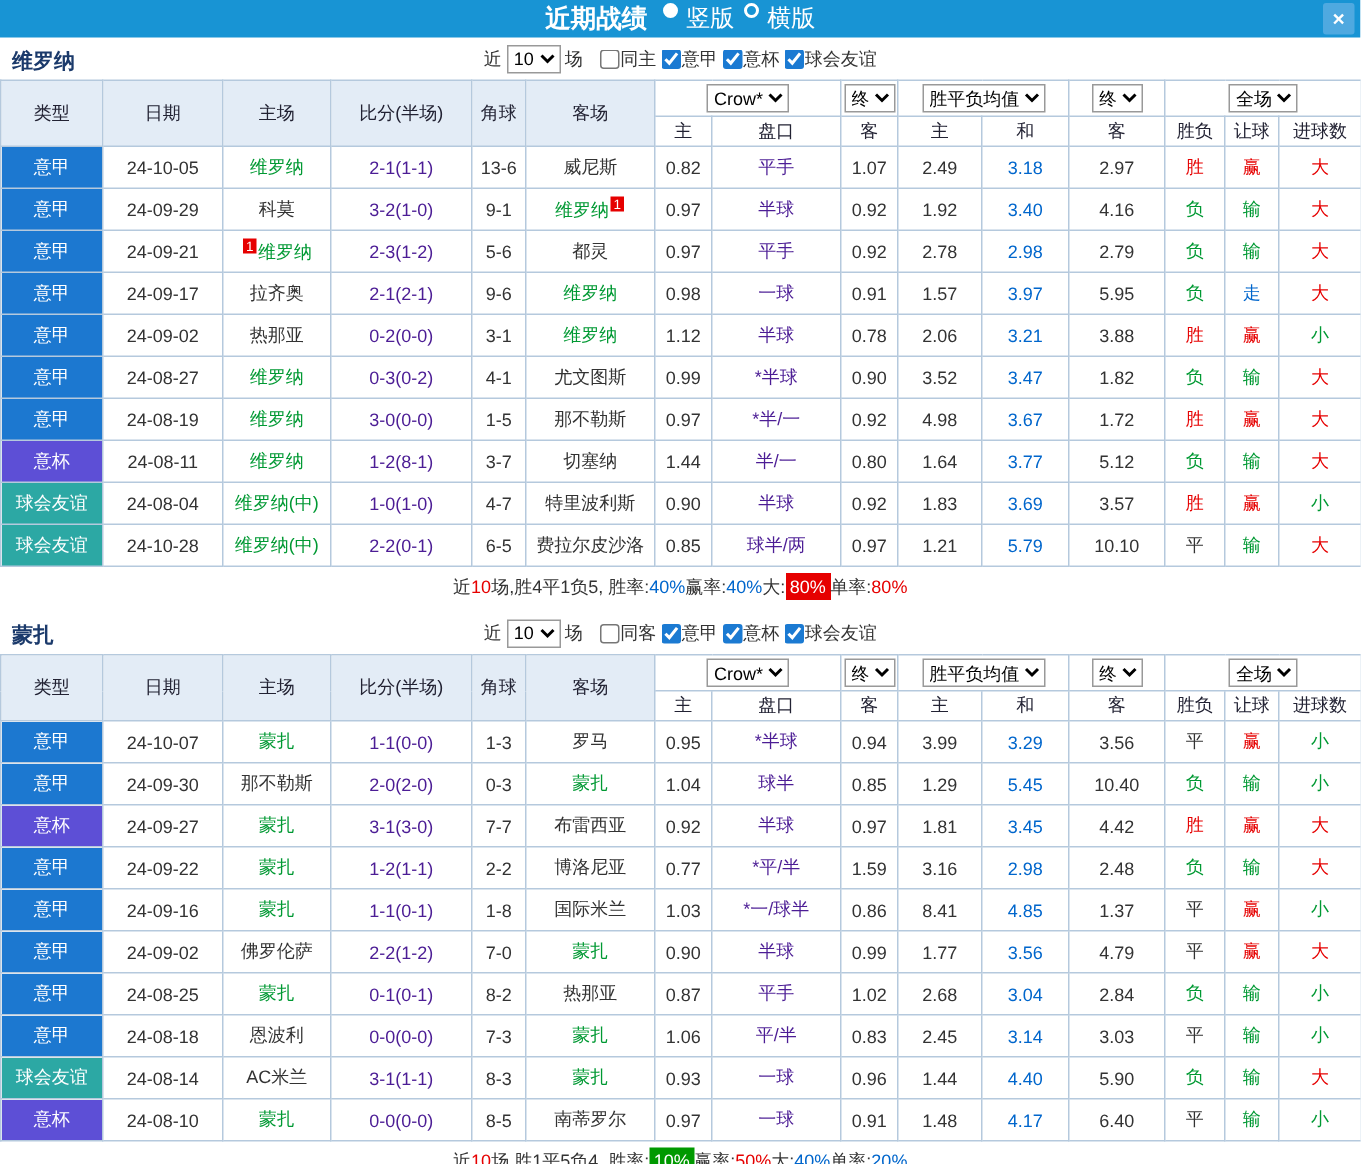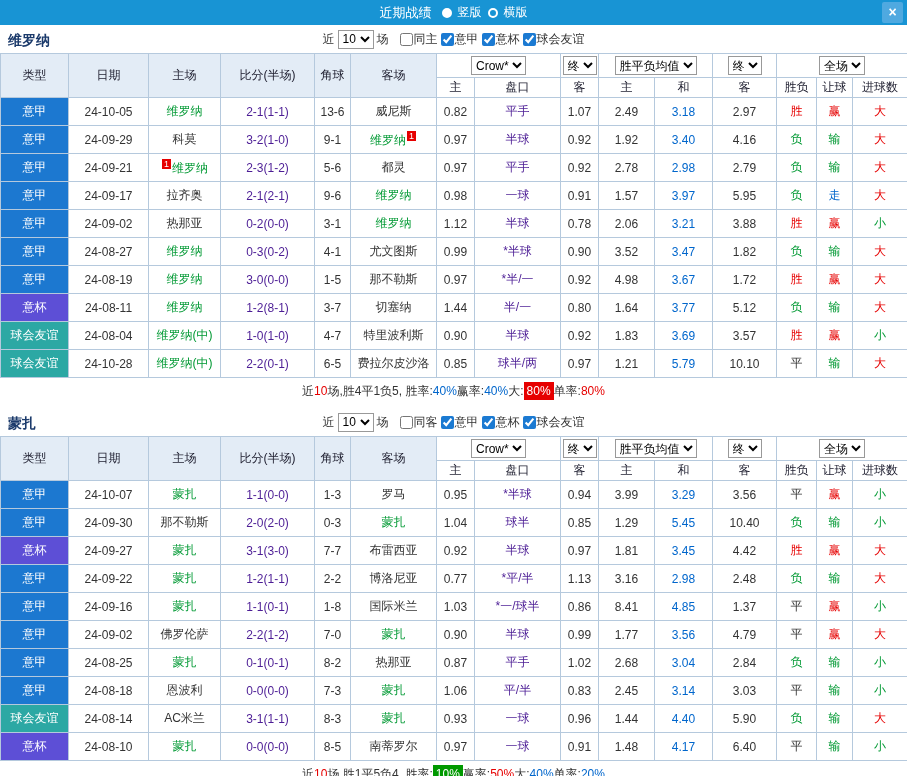--- a/index.html
+++ b/index.html
@@ -9,22 +9,22 @@
     font-family:"Liberation Sans","DejaVu Sans",sans-serif;
     font-size:12px;
     color:#333;
   }
   
   .topbar {
     height:25px; background:#1894d4; color:#fff;
     display:flex; align-items:center; justify-content:center;
     position:relative;
   }
-  .topbar-title { font-weight:normal; font-size:13px; }
-  .radio-group { display:flex; align-items:center; gap:6px; margin-left:10px; font-size:12px; }
+  .topbar-title { font-weight:bold; font-size:17px; }
+  .radio-group { display:flex; gap:6px; margin-left:10px; font-size:16px; }
   .radio-dot {
     width:10px; height:10px; border-radius:50%;
     border:2px solid #fff; display:inline-block; cursor:pointer;
   }
   .radio-dot.filled { background:#fff; }
   .close-btn {
     position:absolute; right:4px; top:2px; width:21px; height:21px;
     background:#4fa9e0; color:#fff; font-weight:bold; font-size:14px;
     text-align:center; line-height:21px; border-radius:2px; cursor:pointer;
   }
@@ -453,21 +453,21 @@
         </tr>
         <tr>
           <td class="c-type" style="background: rgb(28, 120, 208);">意甲</td>
           <td>24-09-22</td>
           <td class="c-green"><span>蒙扎</span></td>
           <td class="c-red">1-2(1-1)</td>
           <td>2-2</td>
           <td><span>博洛尼亚</span></td>
           <td>0.77</td>
           <td class="c-red">*平/半</td>
-          <td>1.13</td>
+          <td>1.59</td>
           <td>3.16</td>
           <td class="c-blue">2.98</td>
           <td>2.48</td>
           <td style="color: rgb(0, 153, 51);">负</td>
           <td style="color: rgb(0, 153, 51);">输</td>
           <td style="color: rgb(230, 0, 0);">大</td>
         </tr>
         <tr>
           <td class="c-type" style="background: rgb(28, 120, 208);">意甲</td>
           <td>24-09-16</td>

